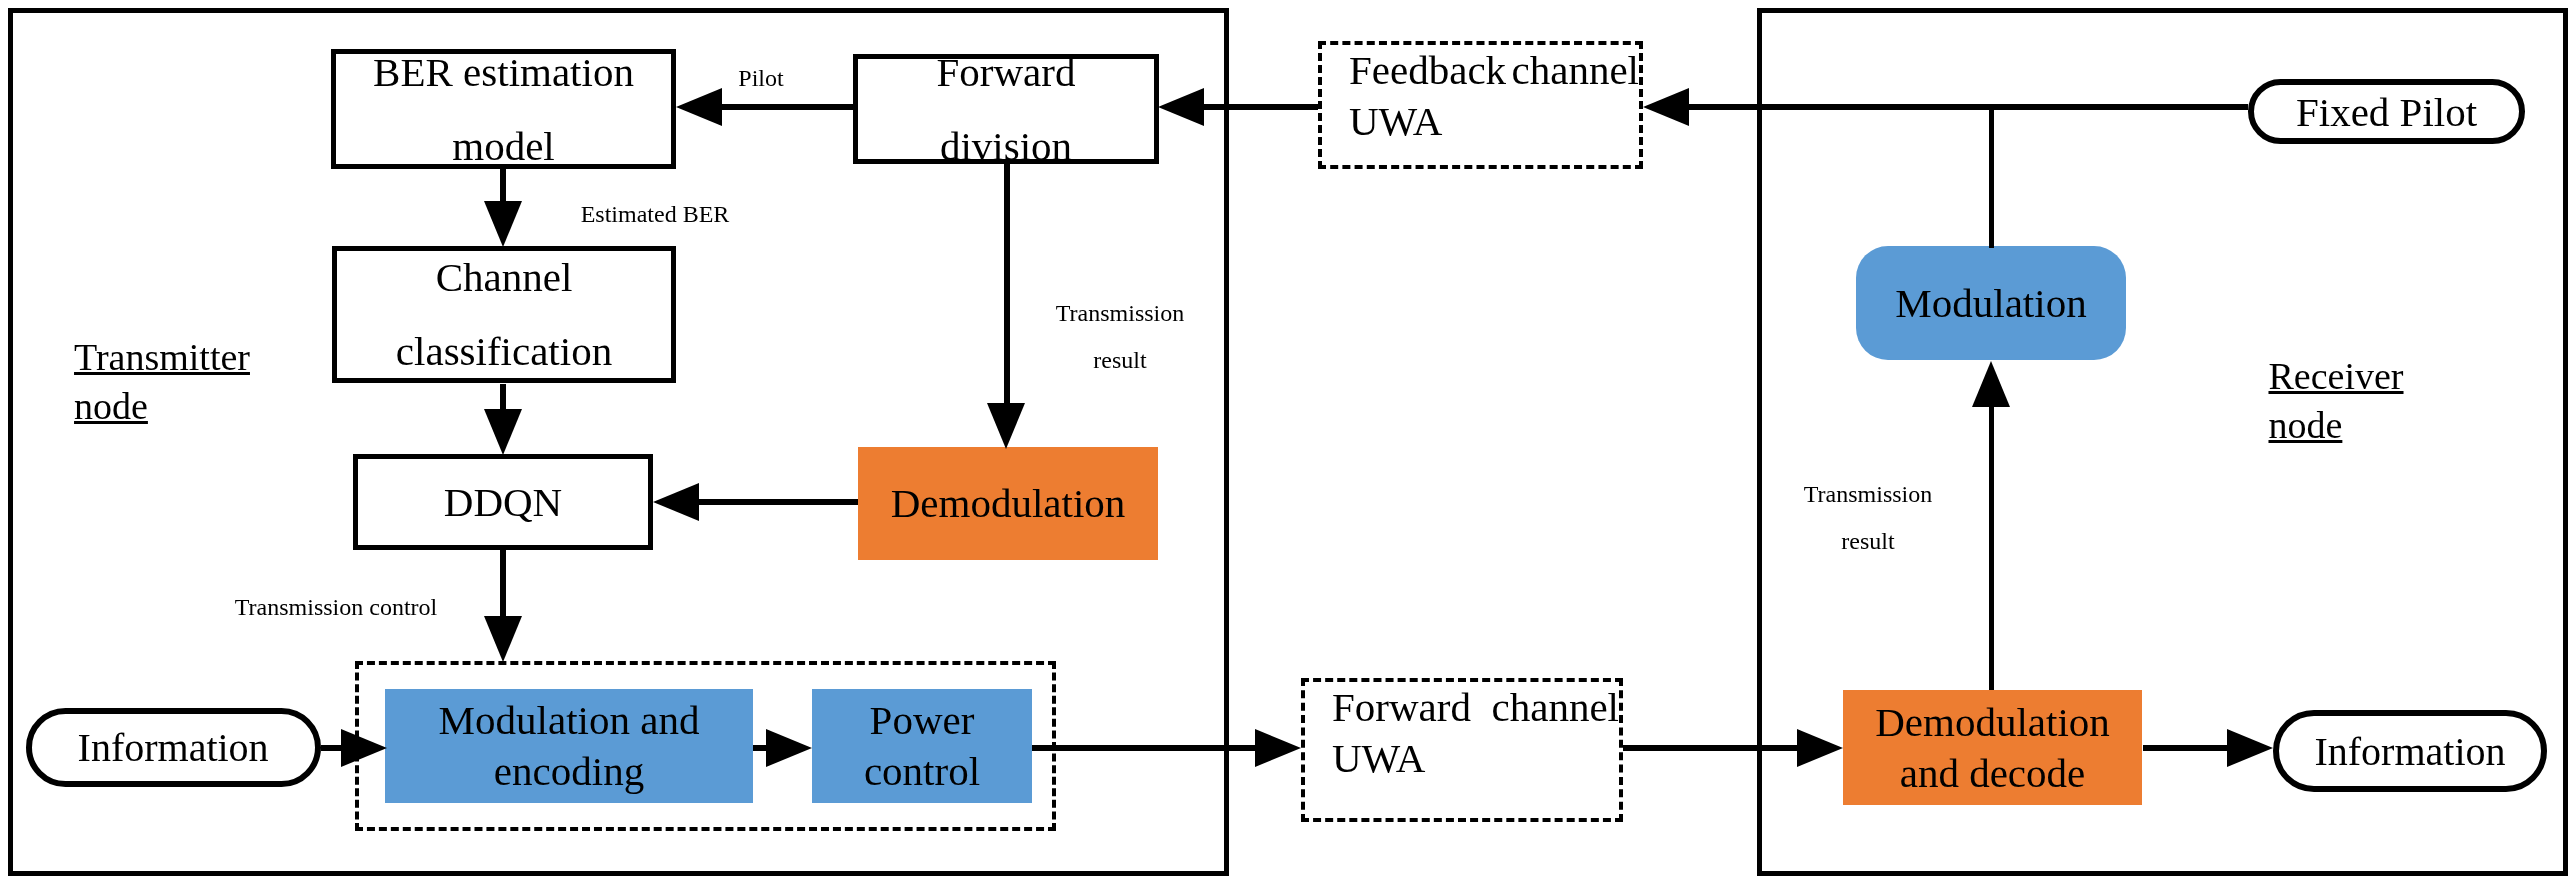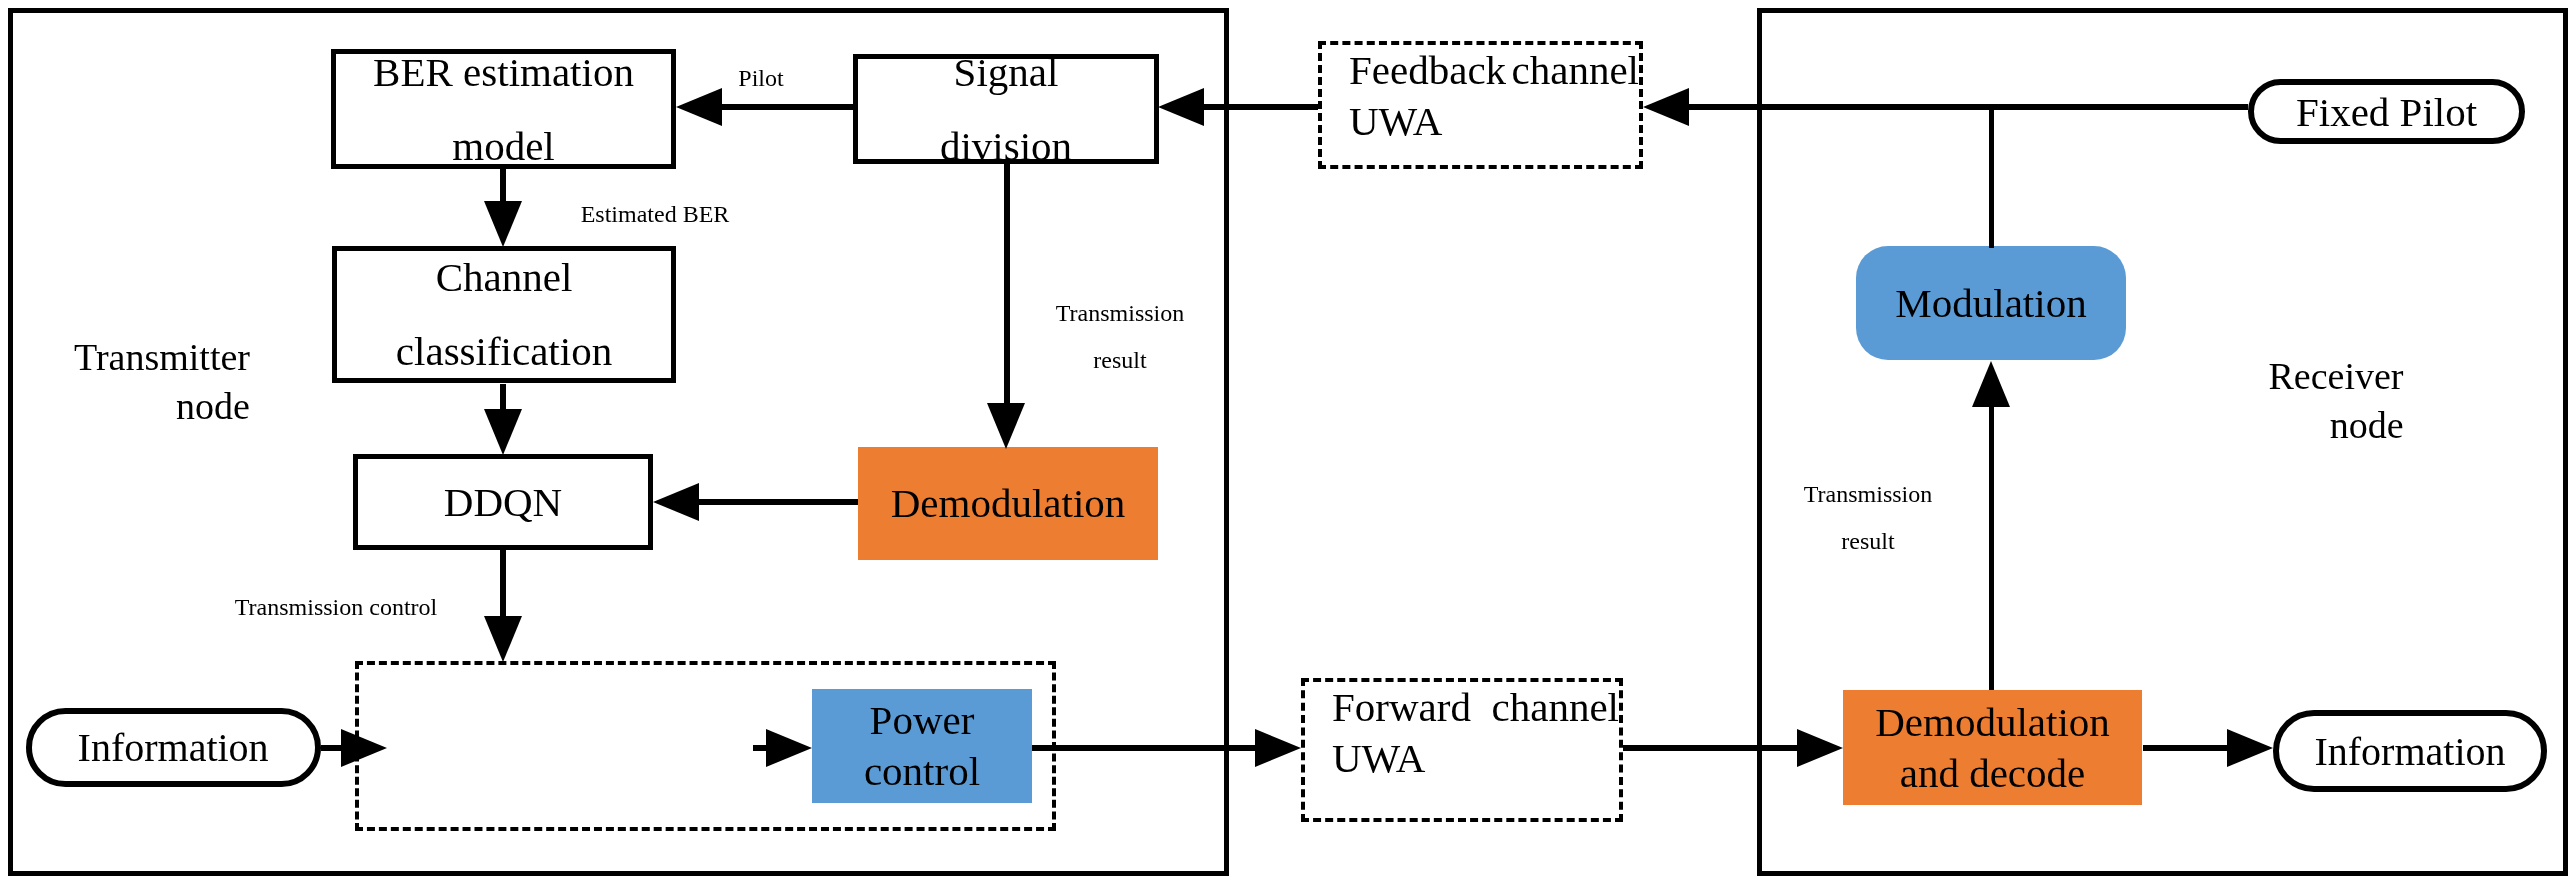--- a/index.html
+++ b/index.html
@@ -43,21 +43,21 @@
     display:flex;align-items:center;justify-content:center;
     font-size:40px;text-align:center;
   }
   
   .label{
     transform:translate(-50%,-50%);
     font-size:24px;line-height:47px;text-align:center;white-space:nowrap;
   }
   .node-label{
     transform:translate(-50%,-50%);
-    font-size:38px;line-height:49px;text-align:right;white-space:nowrap;
+    font-size:38px;line-height:49px;text-align:left;white-space:nowrap;text-decoration:underline;
   }
   
   .line{background:var(--line);}
   
   .ah{width:0;height:0;}
   .ah-left {border-top:19px solid transparent;border-bottom:19px solid transparent;border-right:46px solid var(--line);}
   .ah-right{border-top:19px solid transparent;border-bottom:19px solid transparent;border-left:46px solid var(--line);}
   .ah-down {border-left:19px solid transparent;border-right:19px solid transparent;border-top:46px solid var(--line);}
   .ah-up   {border-left:19px solid transparent;border-right:19px solid transparent;border-bottom:46px solid var(--line);}
 </style>
@@ -77,39 +77,43 @@
     <div>Receiver</div>
     <div>node</div>
   </div>
 
   <div class="abs box" style="left:331px;top:49px;width:345px;height:120px;">
     <div>BER estimation</div>
     <div>model</div>
   </div>
 
   <div class="abs box" style="left:853px;top:54px;width:306px;height:110px;">
-    <div>Signal</div>
+    <div>Forward</div>
     <div>division</div>
   </div>
 
   <div class="abs box" style="left:332px;top:246px;width:344px;height:137px;">
     <div>Channel</div>
     <div>classification</div>
   </div>
 
   <div class="abs box" style="left:353px;top:454px;width:300px;height:96px;">
     <div>DDQN</div>
   </div>
 
   <div class="abs fill fill-orange" style="left:858px;top:447px;width:300px;height:113px;">
     <div>Demodulation</div>
   </div>
 
   <div class="abs dashed empty" style="left:355px;top:661px;width:701px;height:170px;"></div>
 
+  <div class="abs fill fill-blue" style="left:385px;top:689px;width:368px;height:114px;">
+    <div>Modulation and</div>
+    <div>encoding</div>
+  </div>
 
   <div class="abs fill fill-blue" style="left:812px;top:689px;width:220px;height:114px;">
     <div>Power</div>
     <div>control</div>
   </div>
 
   <div class="abs stadium" style="left:25.6px;top:708px;width:295px;height:79px;">
     <div>Information</div>
   </div>
 

